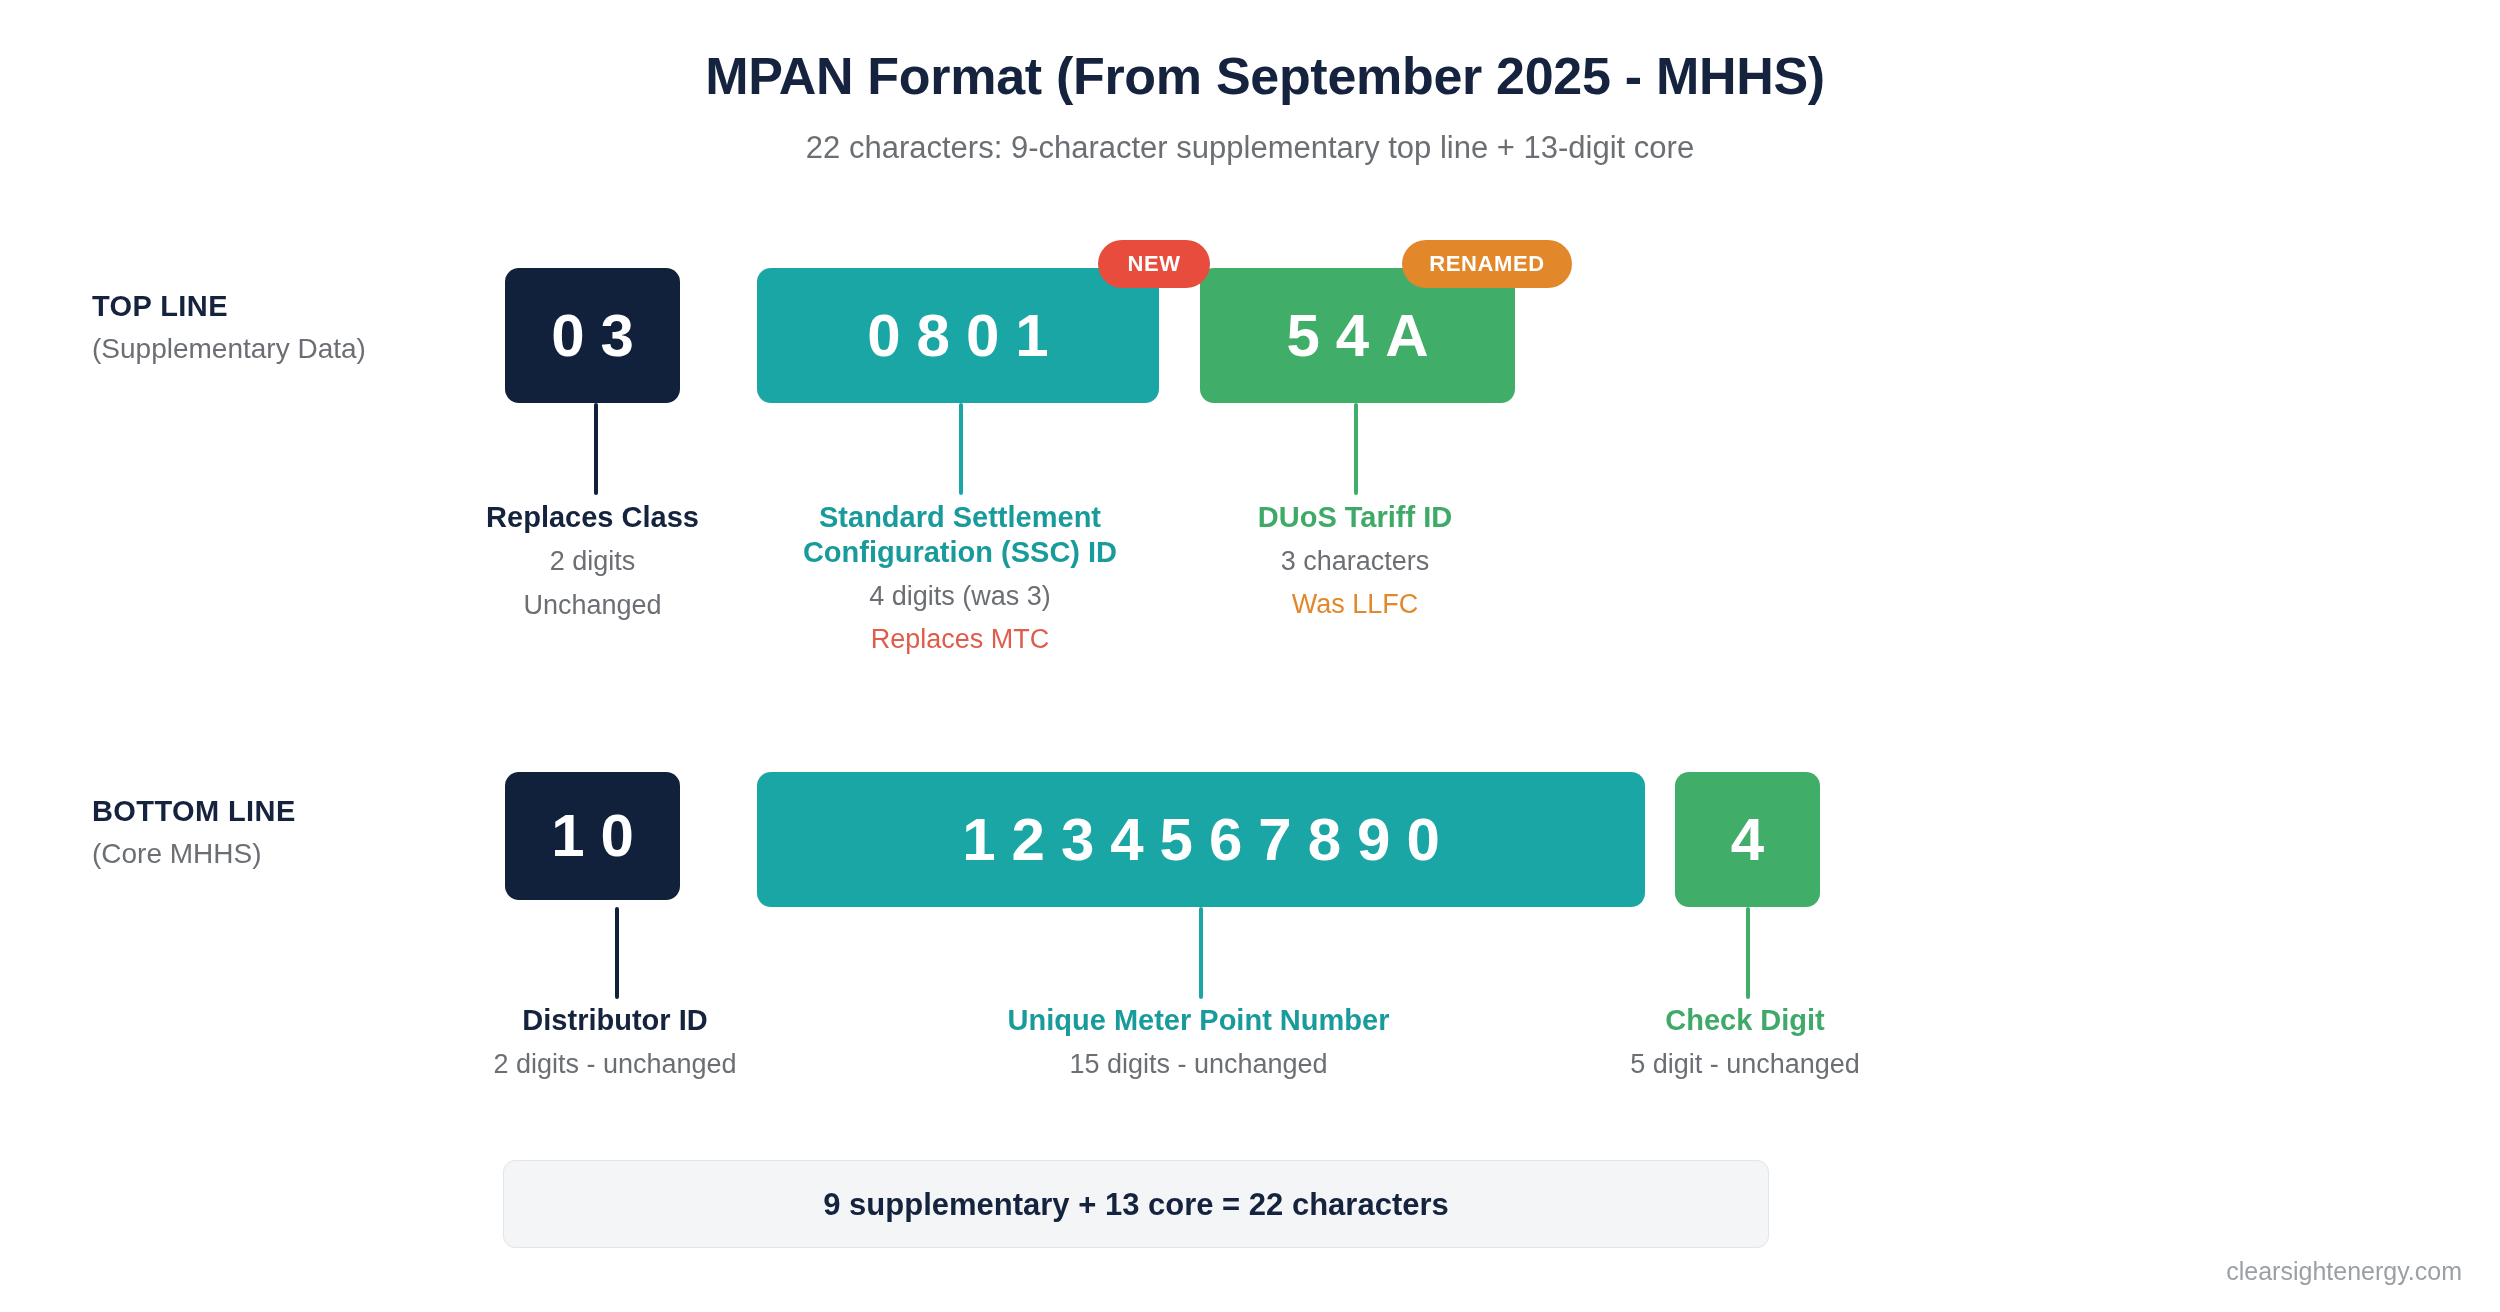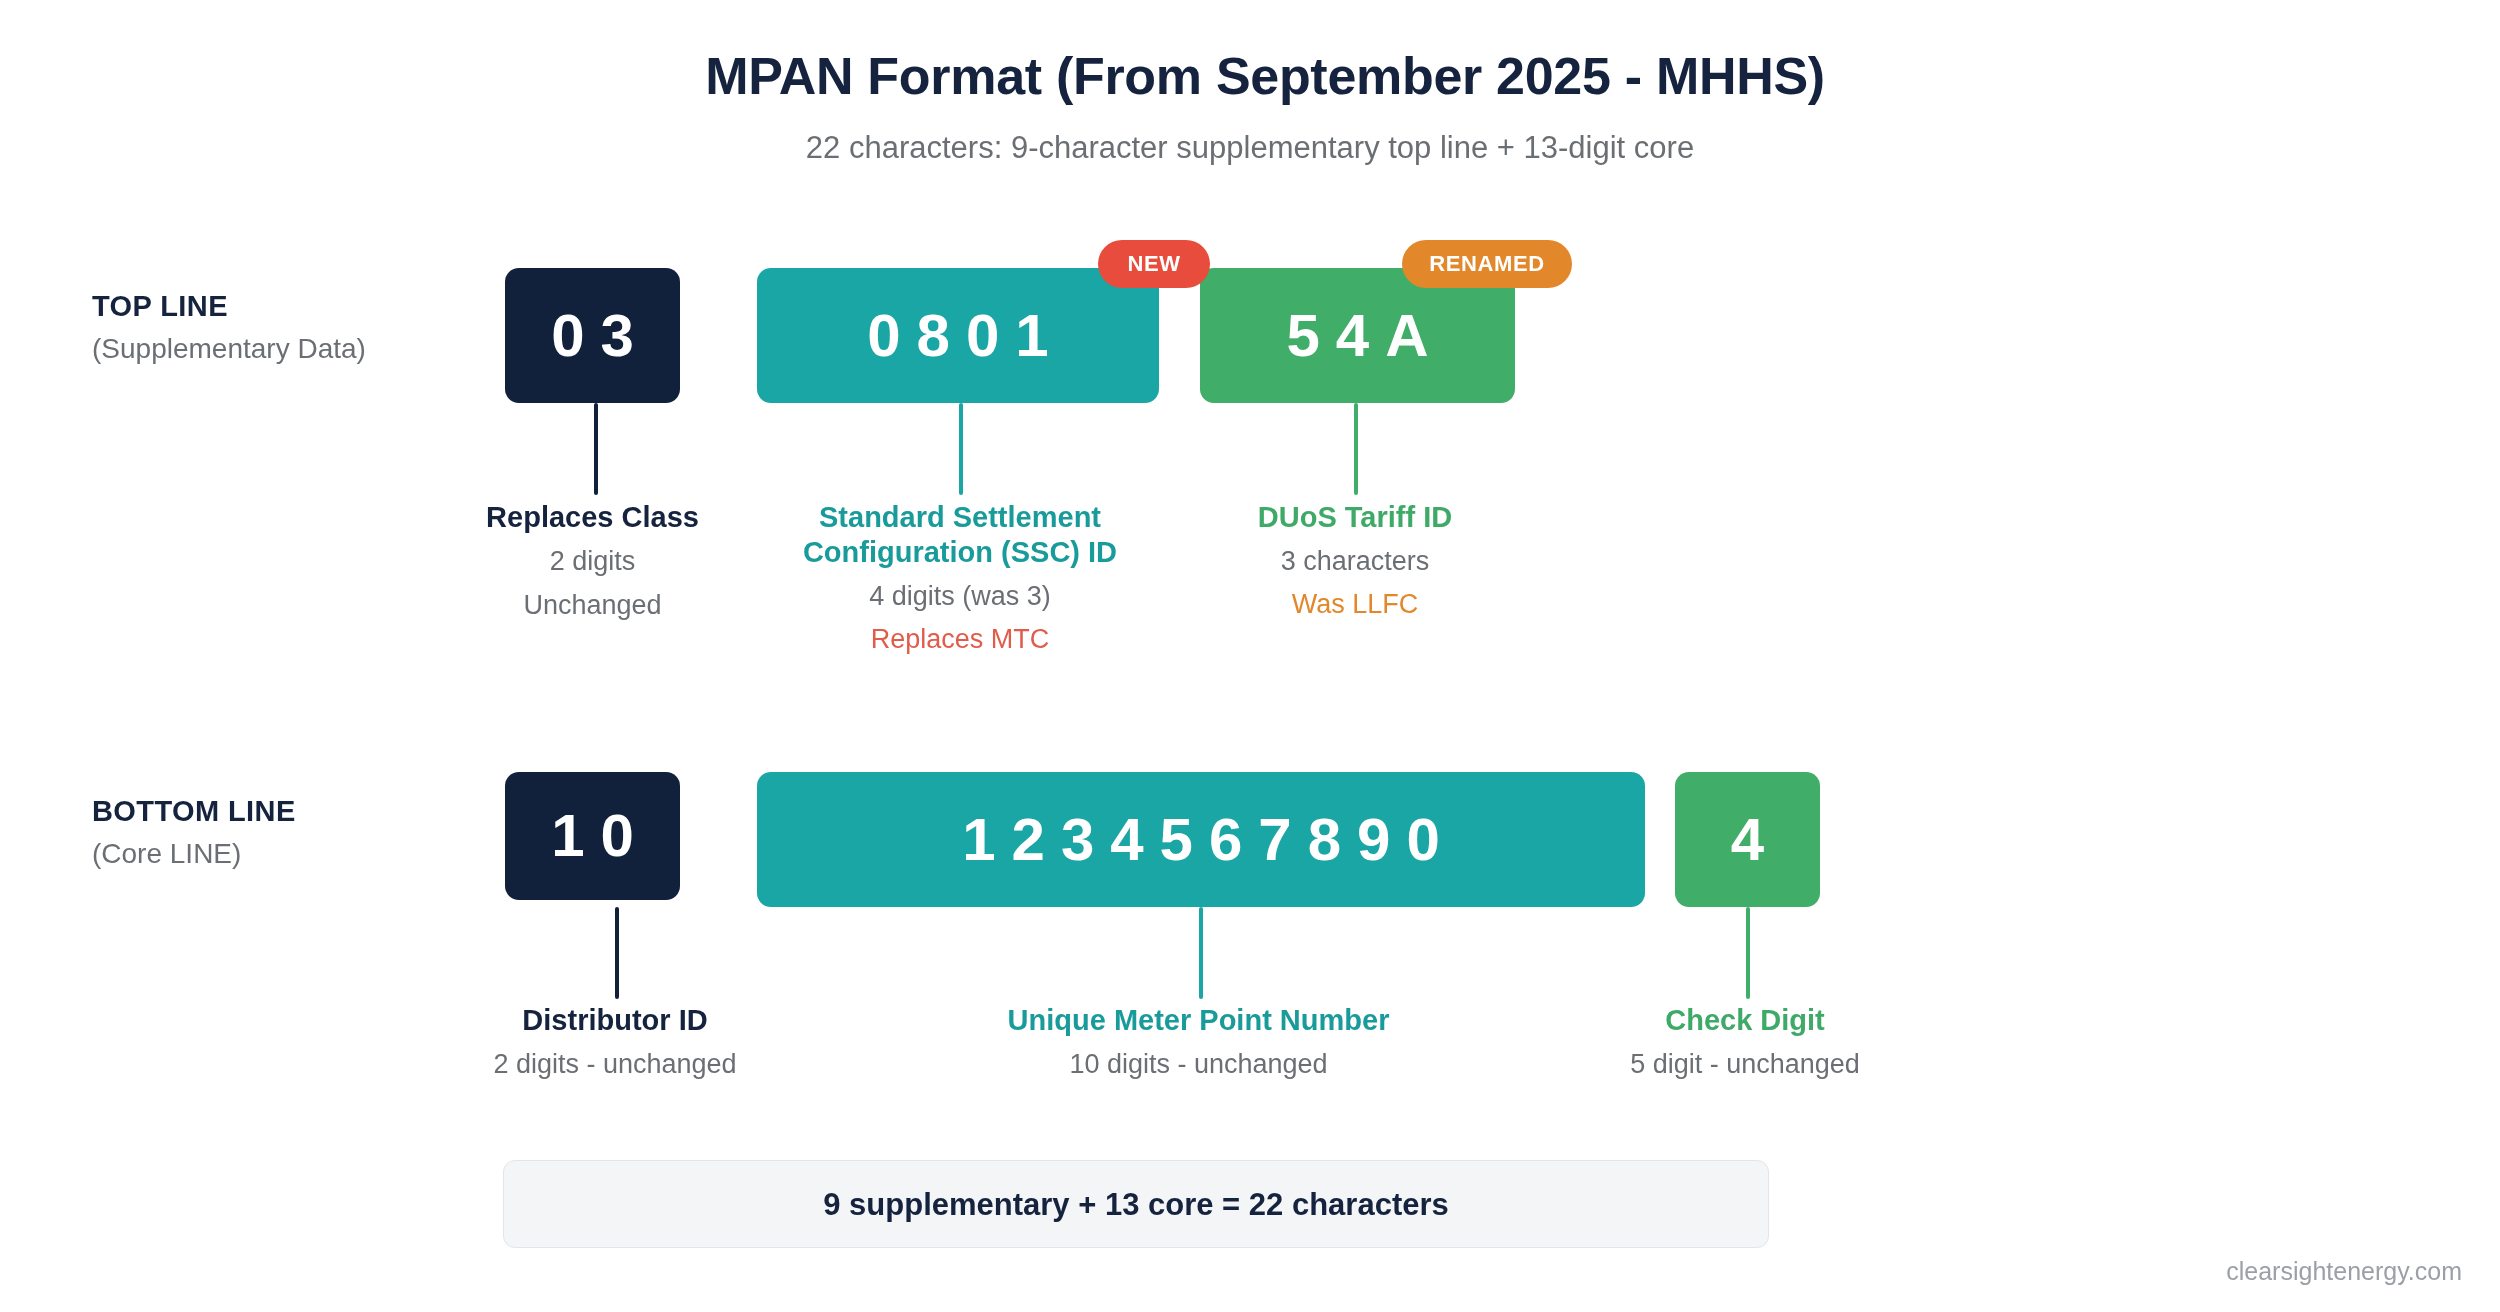--- a/index.html
+++ b/index.html
@@ -200,39 +200,39 @@
     <div class="cap-line">3 characters</div>
     <div class="cap-note orange">Was LLFC</div>
   </div>
 
 </div>
 
 <div class="row">
 
   <div class="row-label" style="top:795px;">
     <div class="rl-main">BOTTOM LINE</div>
-    <div class="rl-sub">(Core LINE)</div>
+    <div class="rl-sub">(Core MHHS)</div>
   </div>
 
   <div class="seg-box navy" style="left:505px; top:772px; width:175px; height:128px;">
     <span class="digits">10</span>
   </div>
   <div class="connector navy" style="left:615px; top:907px; height:92px;"></div>
   <div class="caption" style="left:440px; top:1003px; width:350px;">
     <div class="cap-title navy">Distributor ID</div>
     <div class="cap-line">2 digits - unchanged</div>
   </div>
 
   <div class="seg-box teal" style="left:757px; top:772px; width:888px; height:135px;">
     <span class="digits">1234567890</span>
   </div>
   <div class="connector teal" style="left:1199px; top:907px; height:92px;"></div>
   <div class="caption" style="left:941px; top:1003px; width:515px;">
     <div class="cap-title teal">Unique Meter Point Number</div>
-    <div class="cap-line">10 digits - unchanged</div>
+    <div class="cap-line">15 digits - unchanged</div>
   </div>
 
   <div class="seg-box green" style="left:1675px; top:772px; width:145px; height:135px;">
     <span class="digits">4</span>
   </div>
   <div class="connector green" style="left:1746px; top:907px; height:92px;"></div>
   <div class="caption" style="left:1570px; top:1003px; width:350px;">
     <div class="cap-title green">Check Digit</div>
     <div class="cap-line">5 digit - unchanged</div>
   </div>

